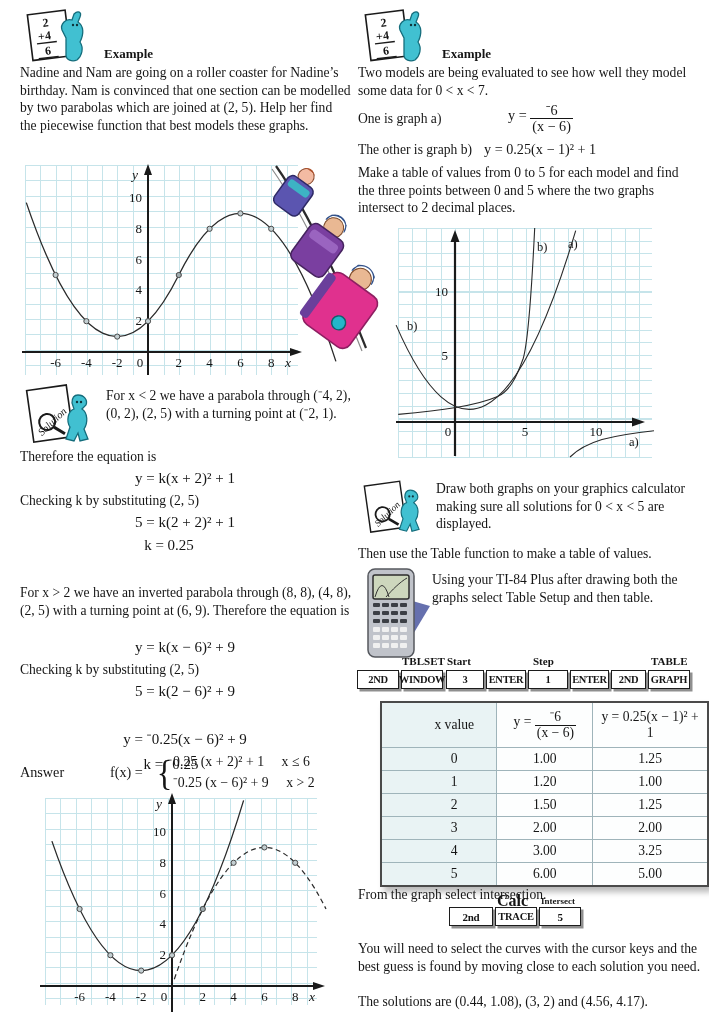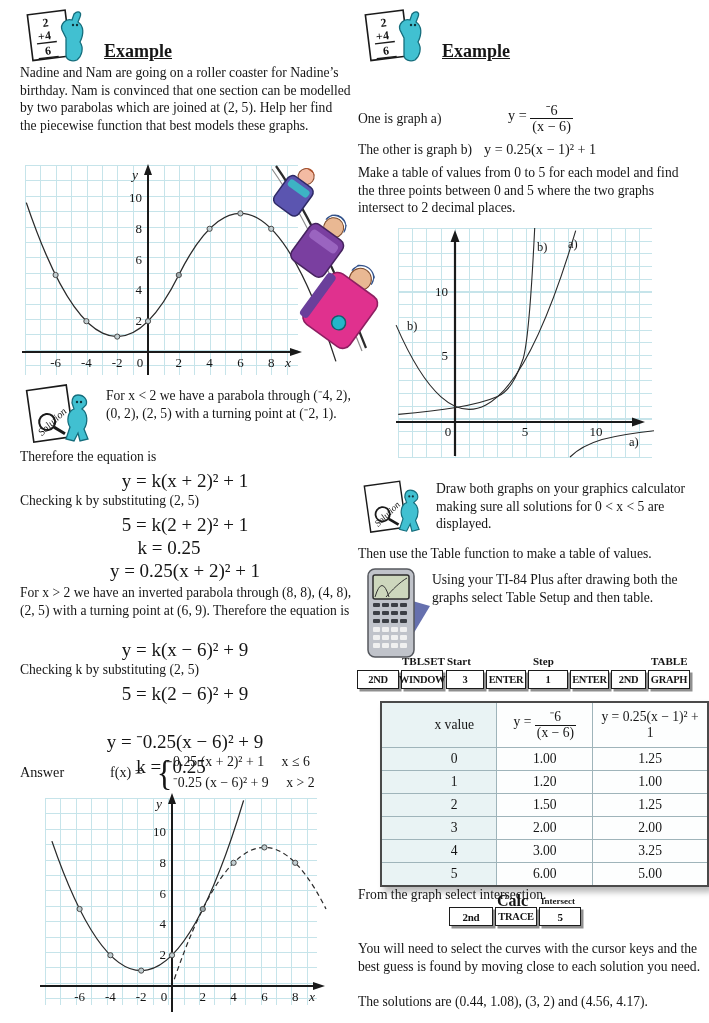--- a/index.html
+++ b/index.html
@@ -1,21 +1,21 @@
 <!DOCTYPE html>
 <html><head>
 <meta charset="utf-8">
 <style>
   html,body{margin:0;padding:0;background:#fff;}
   #page{position:relative;width:709px;height:1023px;background:#ffffff;overflow:hidden;
         font-family:"Liberation Serif",serif;color:#151515;}
   .abs{position:absolute;}
   .para{font-size:13.6px;line-height:1.29;}
-  .ex-title{font-size:18px;font-weight:bold;text-decoration:underline;}
-  .eqc{font-size:19px;text-align:center;width:330px;}
+  .ex-title{font-size:13px;font-weight:bold;}
+  .eqc{font-size:15px;text-align:center;width:330px;}
   .eq{font-size:14.2px;}
   .grid{position:absolute;background-color:#fff;}
   .g15{background-image:
       repeating-linear-gradient(to right,#c6e4ea 0,#c6e4ea 1px,transparent 1px,transparent 15.4px),
       repeating-linear-gradient(to bottom,#c6e4ea 0,#c6e4ea 1px,transparent 1px,transparent 15.4px);}
   .g14{background-image:
       repeating-linear-gradient(to right,#c6e4ea 0,#c6e4ea 1px,transparent 1px,transparent 14.2px),
       repeating-linear-gradient(to bottom,#c6e4ea 0,#c6e4ea 1px,transparent 1px,transparent 12.7px);}
   svg{position:absolute;left:0;top:0;overflow:visible;}
   svg text{font-family:"Liberation Serif",serif;fill:#151515;}
@@ -146,21 +146,20 @@
       </g>
     </svg>
     <div class="para" style="width:252px;padding-top:4px;">For x &lt; 2 we have a parabola through (⁻4, 2), (0, 2), (2, 5) with a turning point at (⁻2, 1).</div>
   </div>
 
   <div class="abs para" style="left:20px;top:448px;">Therefore the equation is</div>
   <div class="abs eqc" style="left:20px;top:470px;">y = k(x + 2)² + 1</div>
   <div class="abs para" style="left:20px;top:492px;">Checking k by substituting (2, 5)</div>
   <div class="abs eqc" style="left:20px;top:514px;">5 = k(2 + 2)² + 1</div>
   <div class="abs eqc" style="left:4px;top:537px;">k = 0.25</div>
-  <div class="abs eqc" style="left:20px;top:560px;">y = 0.25(x + 2)² + 1</div>
 
   <div class="abs para" style="left:20px;top:584px;width:336px;">For x &gt; 2 we have an inverted parabola through (8, 8), (4, 8), (2, 5) with a turning point at (6, 9).  Therefore the equation is</div>
   <div class="abs eqc" style="left:20px;top:639px;">y = k(x − 6)² + 9</div>
   <div class="abs para" style="left:20px;top:661px;">Checking k by substituting (2, 5)</div>
   <div class="abs eqc" style="left:20px;top:683px;">5 = k(2 − 6)² + 9</div>
   <div class="abs eqc" style="left:6px;top:706px;margin-top:47px;">k = ⁻0.25</div>
   <div class="abs eqc" style="left:20px;top:728px;">y = ⁻0.25(x − 6)² + 9</div>
 
   <div class="abs" style="left:20px;top:752px;width:340px;display:flex;align-items:center;">
     <span class="eq" style="width:90px;">Answer</span>
@@ -228,20 +227,21 @@
       </g>
       <g>
         <path d="M52,6 C56,2 60,4 58,9 L56,14 C62,18 62,26 58,34 C62,40 60,48 55,52 C50,54 44,52 44,47 L44,30 L40,22 C38,16 44,10 50,12 Z" fill="#41c0d1" stroke="#156d7c" stroke-width="1.3"></path>
         <circle cx="51" cy="17" r="1.2" fill="#10333a"></circle>
         <circle cx="55" cy="17" r="1.2" fill="#10333a"></circle>
       </g>
     </svg>
     <div class="ex-title">Example</div>
   </div>
 
+  <div class="abs para" style="left:358px;top:64px;width:336px;">Two models are being evaluated to see how well they model some data for 0 &lt; x &lt; 7.</div>
 
   <div class="abs" style="left:358px;top:103px;width:336px;display:flex;align-items:center;">
     <span class="para" style="width:112px;">One is graph a)</span>
     <span class="eq" style="margin-left:38px;">
       <span>y =</span>
       <span class="frac">
         <span class="num">⁻6</span>
         <span class="den">(x − 6)</span>
       </span>
     </span>

